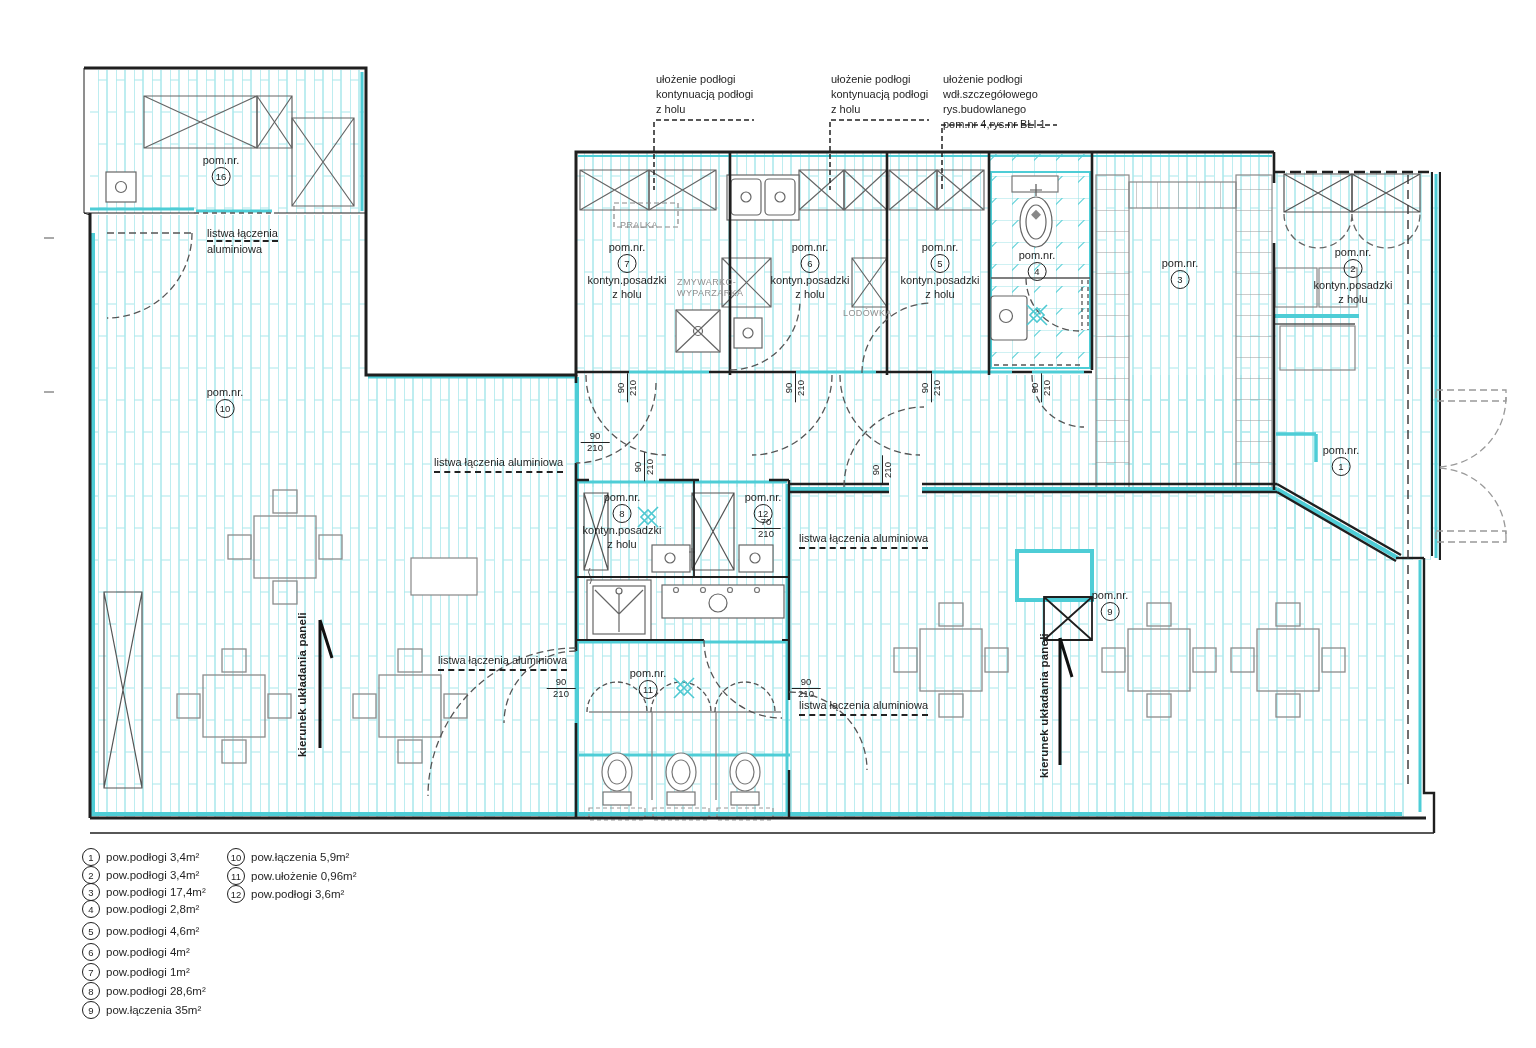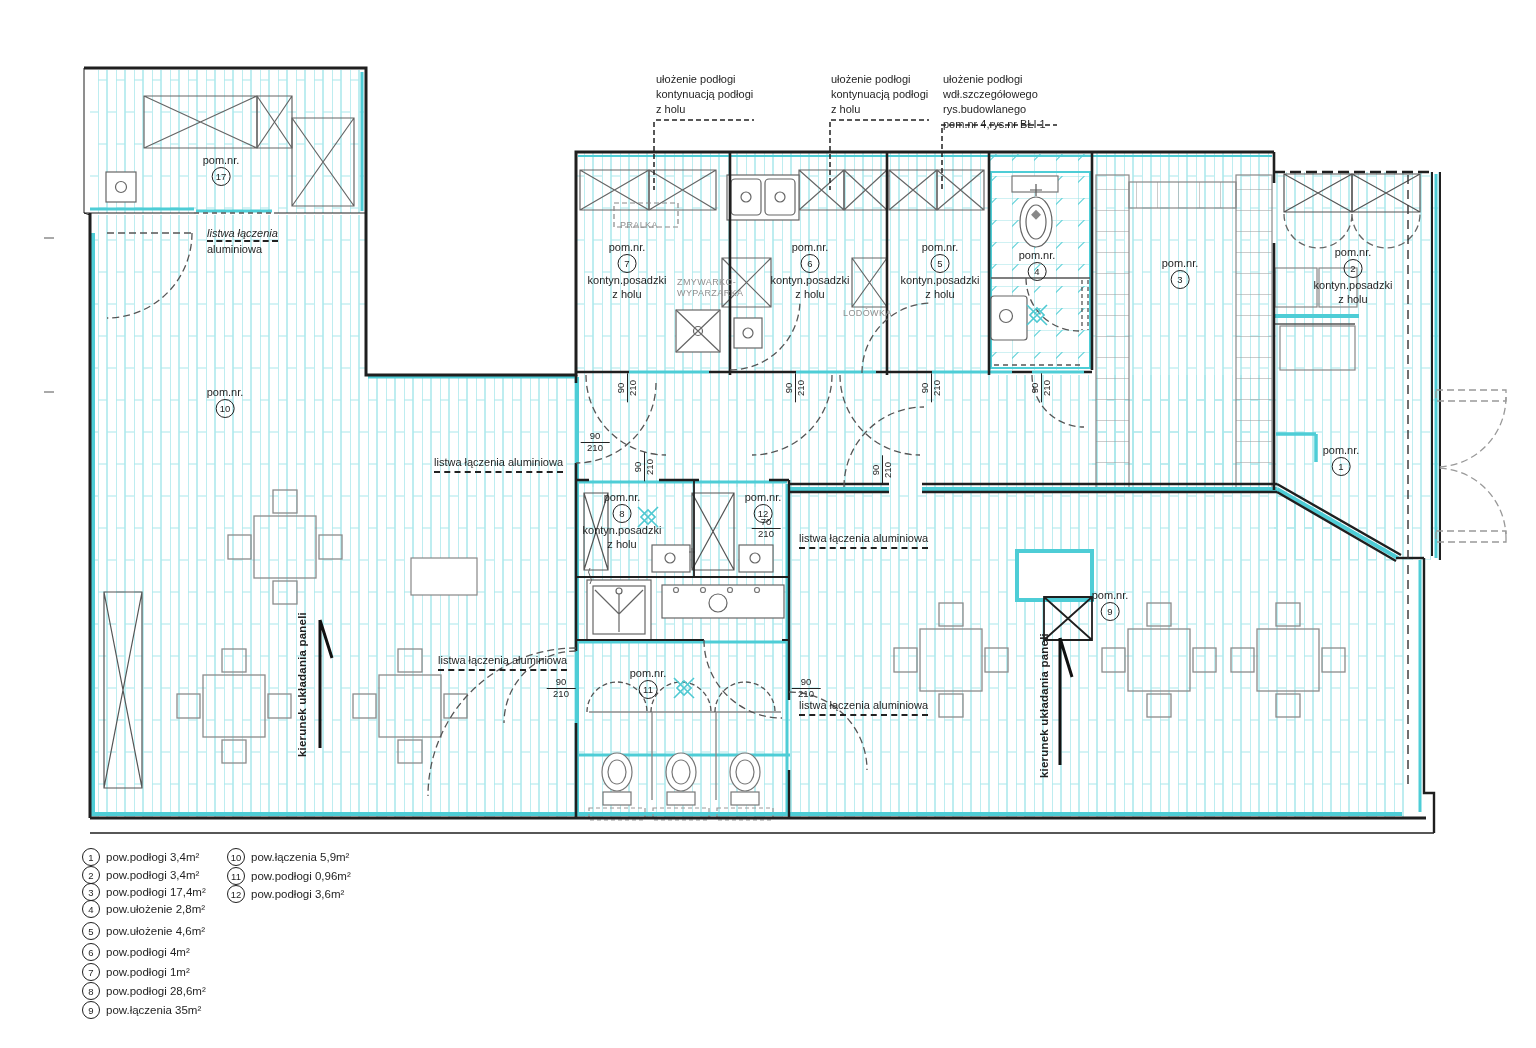--- a/index.html
+++ b/index.html
@@ -1,21 +1,21 @@
 <!DOCTYPE html>
 <html><head>
 <meta charset="utf-8">
 <style>
   html,body{margin:0;padding:0;background:#fff;}
   #canvas{position:relative;width:1536px;height:1048px;background:#fff;overflow:hidden;
           font-family:"Liberation Sans","DejaVu Sans",sans-serif;color:#1f1f1f;margin-left:44px;}
   #plan-svg{position:absolute;left:0;top:0;}
   .note{position:absolute;font-size:11px;line-height:15px;white-space:nowrap;color:#1f1f1f;}
   .listwa{border-bottom:2px dashed #222;padding-bottom:1px;display:inline-block;}
-  .l1{border-bottom:2px dashed #222;display:inline-block;font-style:italic;}
+  .l1{border-bottom:2px dashed #222;display:inline-block;}
   .rlabel{position:absolute;transform:translate(-50%,0);text-align:center;font-size:11px;line-height:14px;white-space:nowrap;}
   .circ{display:inline-flex;width:17px;height:17px;border:1.3px solid #1f1f1f;border-radius:50%;
         align-items:center;justify-content:center;font-size:9.5px;line-height:1;background:rgba(255,255,255,.0);}
   .app{position:absolute;font-size:9px;line-height:11px;color:#8f8f8f;letter-spacing:.4px;white-space:nowrap;}
   .dim{position:absolute;display:flex;flex-direction:column;align-items:center;font-size:9.5px;line-height:10.5px;
        transform:translate(-50%,-50%);color:#222;}
   .dim .dnum{border-bottom:1.2px solid #222;padding:0 9px;}
   .dim.vert{transform:translate(-50%,-50%) rotate(-90deg);}
   .kier{position:absolute;transform-origin:0 0;transform:rotate(-90deg);font-size:11.5px;font-weight:bold;
         white-space:nowrap;letter-spacing:.2px;}
@@ -307,21 +307,21 @@
 
 <div class="app" style="left:576px;top:220px">PRALKA</div>
 <div class="app" style="left:633px;top:277px">
   <div>ZMYWARKO-</div>
   <div>WYPARZARKA</div>
 </div>
 <div class="app" style="left:799px;top:308px">LODÓWKA</div>
 
 <div class="rlabel" style="left:177px;top:153px">
   <div>pom.nr.</div>
-  <div><span class="circ">17</span></div>
+  <div><span class="circ">16</span></div>
 </div>
 <div class="rlabel" style="left:181px;top:385px">
   <div>pom.nr.</div>
   <div><span class="circ">10</span></div>
 </div>
 <div class="rlabel" style="left:583px;top:240px">
   <div>pom.nr.</div>
   <div><span class="circ">7</span></div>
   <div>kontyn.posadzki</div>
   <div>z holu</div>
@@ -424,25 +424,25 @@
   <div class="lrow" style="left:38px;top:866px">
     <span class="lcirc">2</span>
     <span>pow.podłogi 3,4m²</span>
   </div>
   <div class="lrow" style="left:38px;top:883px">
     <span class="lcirc">3</span>
     <span>pow.podłogi 17,4m²</span>
   </div>
   <div class="lrow" style="left:38px;top:900px">
     <span class="lcirc">4</span>
-    <span>pow.ułożenie 2,8m²</span>
+    <span>pow.podłogi 2,8m²</span>
   </div>
   <div class="lrow" style="left:38px;top:922px">
     <span class="lcirc">5</span>
-    <span>pow.ułożenie 4,6m²</span>
+    <span>pow.podłogi 4,6m²</span>
   </div>
   <div class="lrow" style="left:38px;top:943px">
     <span class="lcirc">6</span>
     <span>pow.podłogi 4m²</span>
   </div>
   <div class="lrow" style="left:38px;top:963px">
     <span class="lcirc">7</span>
     <span>pow.podłogi 1m²</span>
   </div>
   <div class="lrow" style="left:38px;top:982px">
@@ -452,21 +452,21 @@
   <div class="lrow" style="left:38px;top:1001px">
     <span class="lcirc">9</span>
     <span>pow.łączenia 35m²</span>
   </div>
   <div class="lrow" style="left:183px;top:848px">
     <span class="lcirc">10</span>
     <span>pow.łączenia 5,9m²</span>
   </div>
   <div class="lrow" style="left:183px;top:867px">
     <span class="lcirc">11</span>
-    <span>pow.podłogi 0,96m²</span>
+    <span>pow.ułożenie 0,96m²</span>
   </div>
   <div class="lrow" style="left:183px;top:885px">
     <span class="lcirc">12</span>
     <span>pow.podłogi 3,6m²</span>
   </div>
 </div>
 
 </div>
 
 </body></html>

